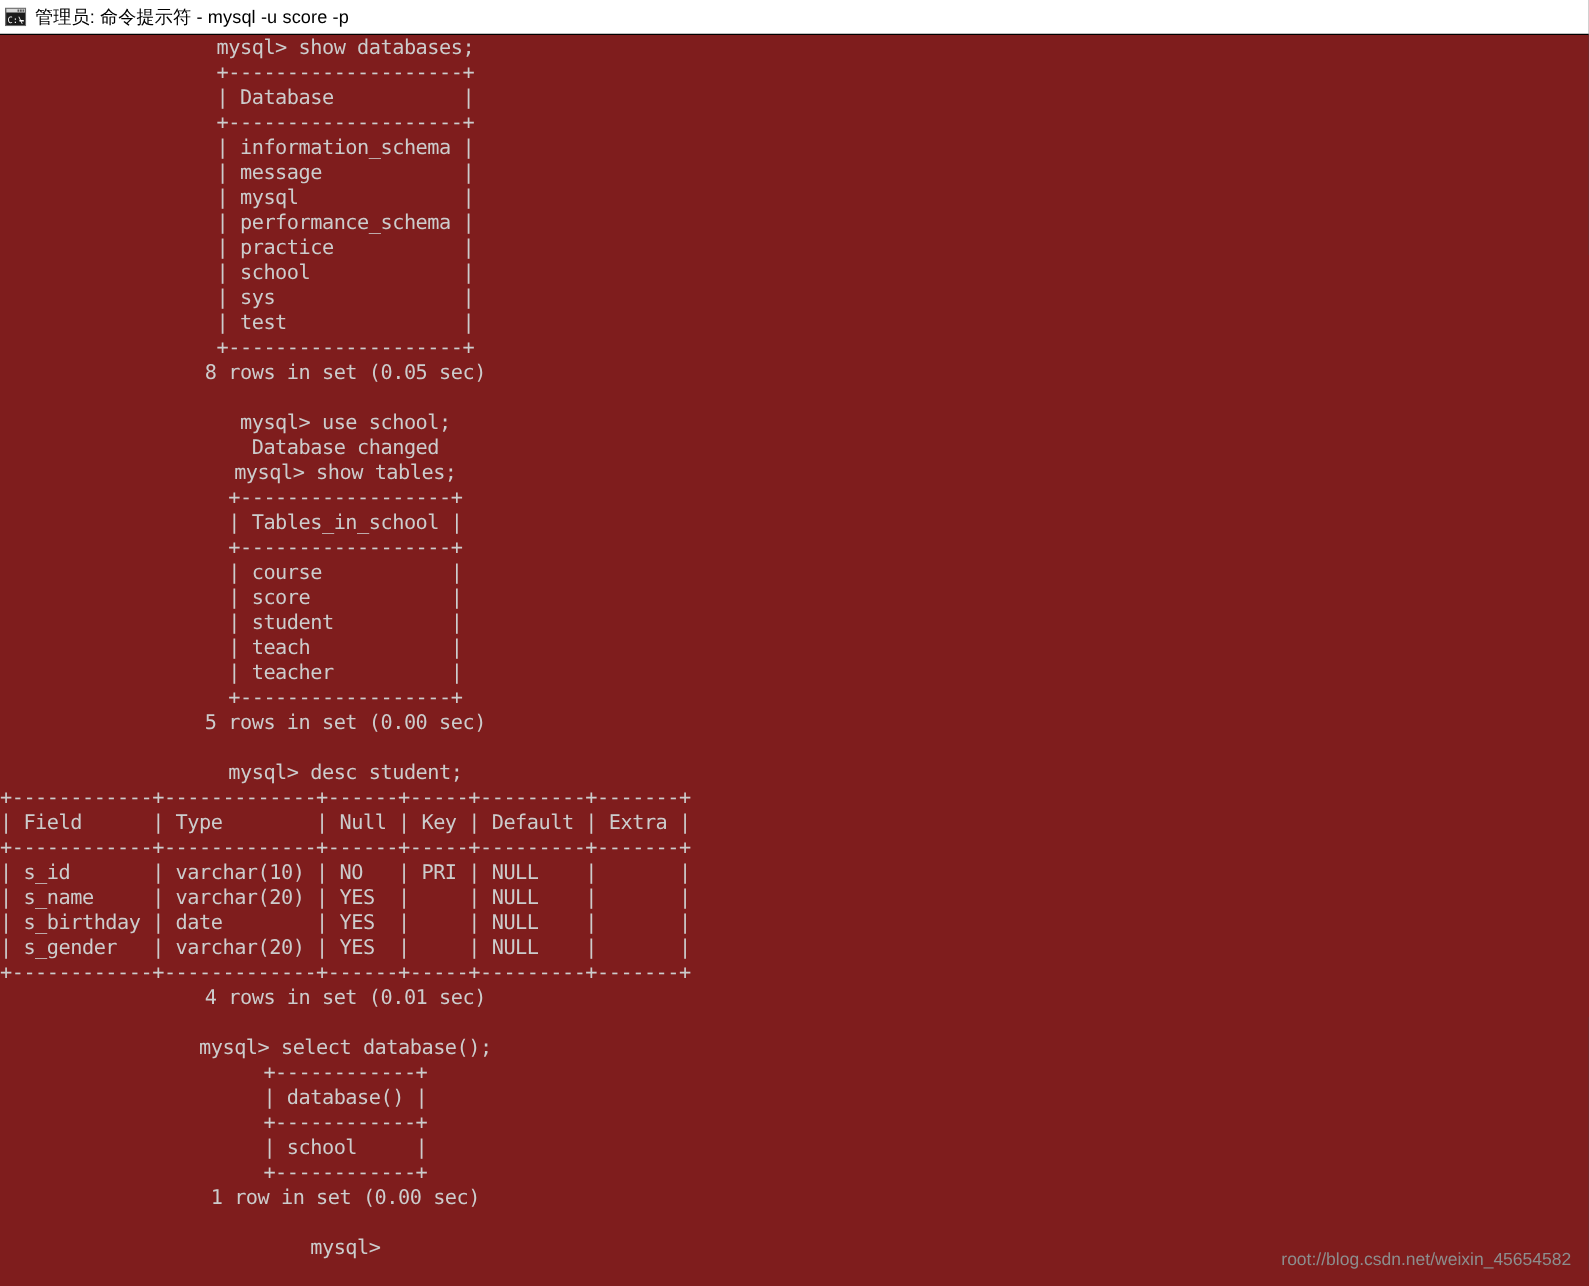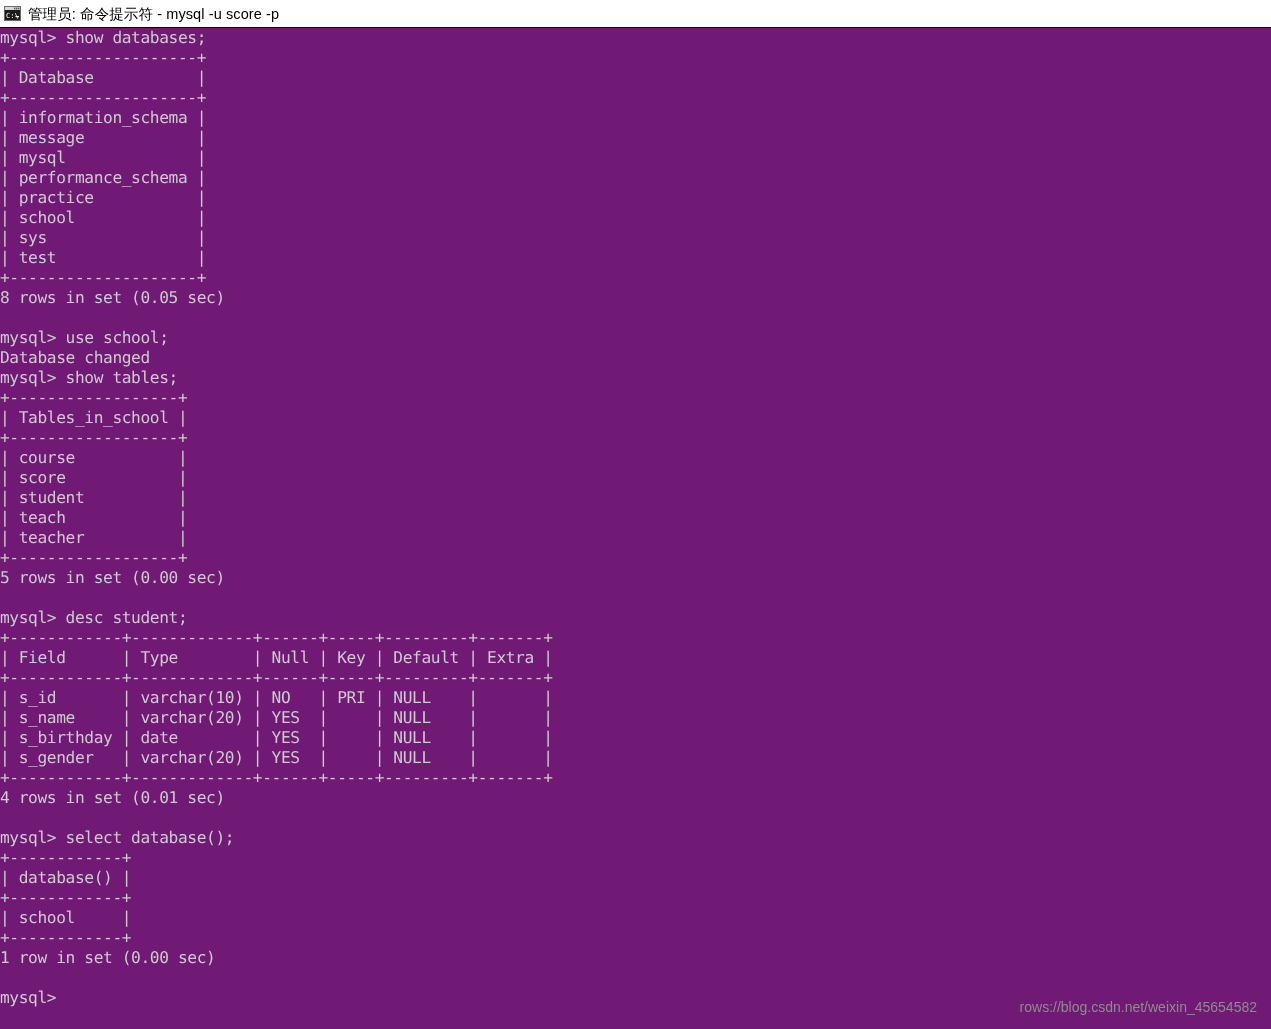--- a/index.html
+++ b/index.html
@@ -49,23 +49,24 @@
     font-size: 14.5px;
     color: #000000;
     line-height: 16px;
     white-space: nowrap;
     letter-spacing: 0.1px;
   }
 
   
   #terminal {
     flex: 1 1 auto;
-    background: #701a75;
+    background: #7f1d1d;
     position: relative;
     overflow: hidden;
+    text-align: center;
   }
   #terminal-text {
     position: absolute;
     left: 0px;
     top: 0px;
     margin: 0;
     padding: 0;
     font-family: "DejaVu Sans Mono", "Liberation Mono", monospace;
     font-size: 16.2px;
     line-height: 20px;
@@ -150,16 +151,16 @@
 
 mysql&gt; select database();
 +------------+
 | database() |
 +------------+
 | school     |
 +------------+
 1 row in set (0.00 sec)
 
 mysql&gt;</pre>
-    <div id="watermark">rows://blog.csdn.net/weixin_45654582</div>
+    <div id="watermark">root://blog.csdn.net/weixin_45654582</div>
   </div>
 
 </div>
 
 </body></html>

